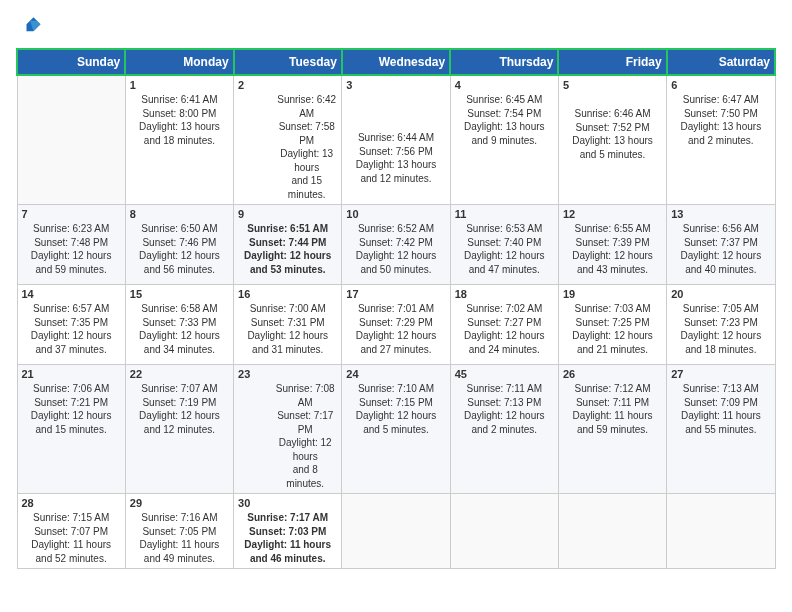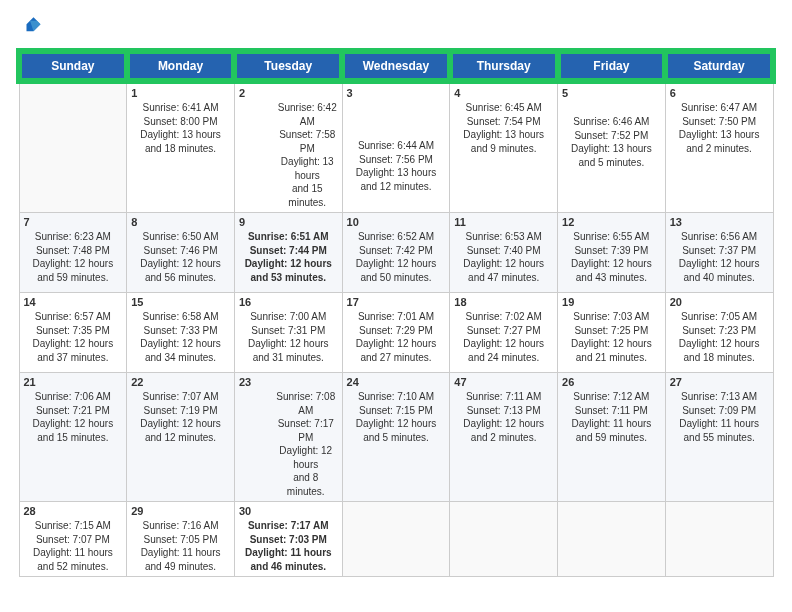--- a/index.html
+++ b/index.html
@@ -55,22 +55,22 @@
       width: 100%;
       border-collapse: collapse;
       table-layout: fixed;
     }
     thead tr th {
       background: #2563b0;
       color: #fff;
       font-size: 12px;
       font-weight: bold;
       padding: 5px 4px;
-      text-align: center;
-      border: 6px solid #22c55e;
+      text-align: right;
+      border: 2px solid #22c55e;
     }
     tbody tr td {
       vertical-align: top;
       border: 1px solid #ccc;
       padding: 3px 4px;
       font-size: 9.5px;
       color: #333;
       height: 80px;
     }
     tbody tr:last-child td {
@@ -302,21 +302,21 @@
 and 8 minutes.</div>
           </td>
           <td>
             <span class="day-num">24</span>
             <div class="cell-content" style="white-space: pre-line;">Sunrise: 7:10 AM
 Sunset: 7:15 PM
 Daylight: 12 hours
 and 5 minutes.</div>
           </td>
           <td>
-            <span class="day-num">47</span>
+            <span class="day-num">45</span>
             <div class="cell-content" style="white-space: pre-line;">Sunrise: 7:11 AM
 Sunset: 7:13 PM
 Daylight: 12 hours
 and 2 minutes.</div>
           </td>
           <td>
             <span class="day-num">26</span>
             <div class="cell-content" style="white-space: pre-line;">Sunrise: 7:12 AM
 Sunset: 7:11 PM
 Daylight: 11 hours

